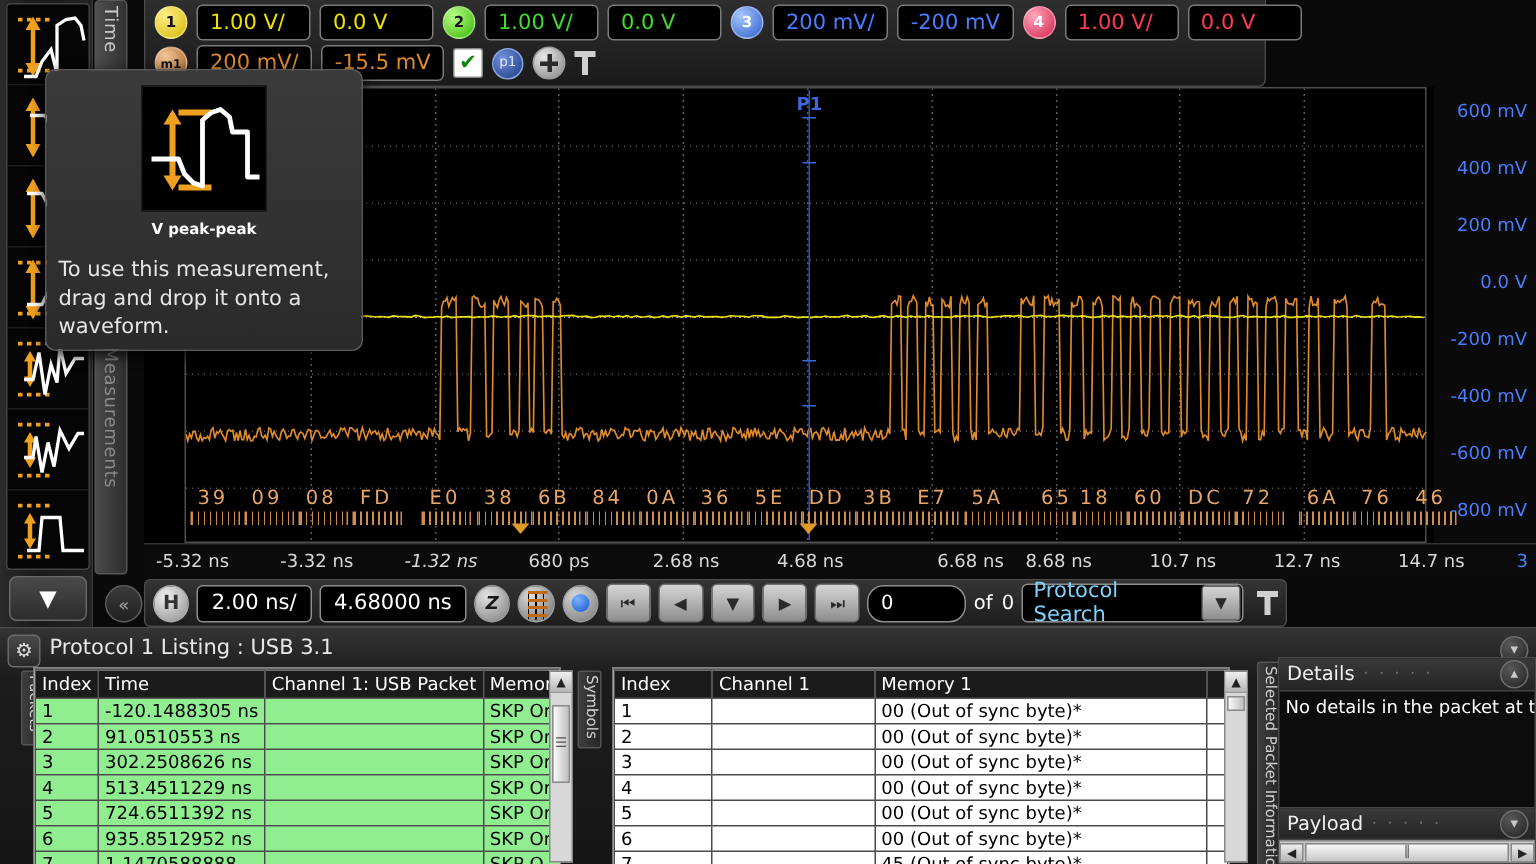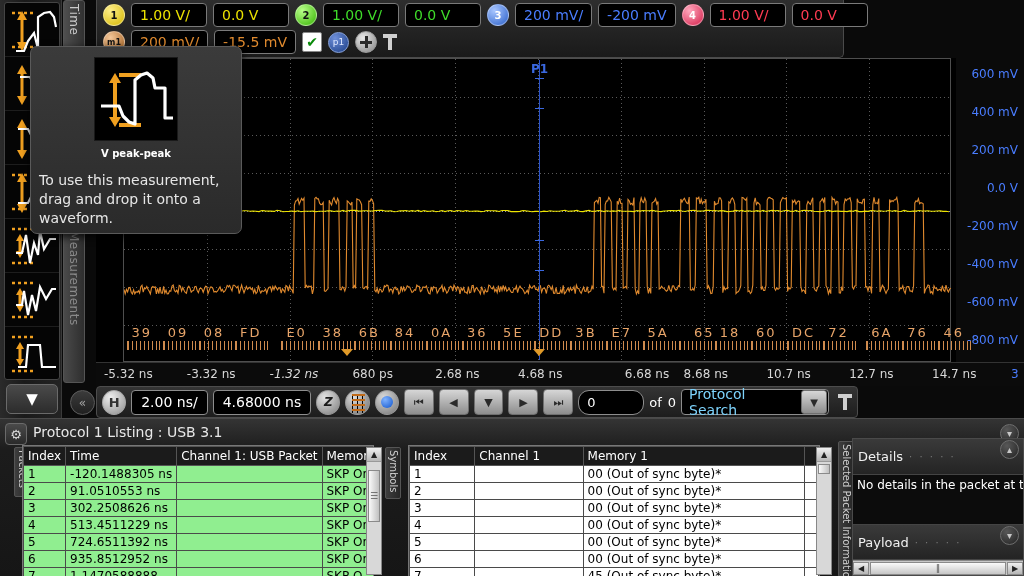--- a/index.html
+++ b/index.html
@@ -263,21 +263,21 @@
     position:absolute; left:1px; width:12px;
     background: linear-gradient(to right,#fafafa,#c0c0c0);
     border:1px solid #8a8a8a;
     display:flex; align-items:center; justify-content:center; color:#555; font-size:9px;
   }
 
   .details-pane {
     position:absolute; left:852px; top:438px; width:172px; height:138px;
     background:#0c0c0c; border:1px solid #4a4a4a;
   }
-  .dp-hdr { height:36px; background: linear-gradient(to bottom,#3a3a3a,#242424);
+  .dp-hdr { height:22px; background: linear-gradient(to bottom,#3a3a3a,#242424);
     border-bottom:1px solid #444; display:flex; align-items:center; padding:0 5px; gap:6px; }
   .dp-hdr .t { color:#f0f0f0; font-size:13px; }
   .circ-btn {
     position:absolute; right:4px; width:19px; height:19px; border-radius:50%;
     background: radial-gradient(circle at 35% 28%,#585858,#232323);
     border:1px solid #6e6e6e; color:#c8c8c8; font-size:10px;
     display:flex; align-items:center; justify-content:center;
   }
   .dp-body { padding:3px 4px; color:#fff; font-size:12px; white-space:nowrap; overflow:hidden; }
   .hscroll {

